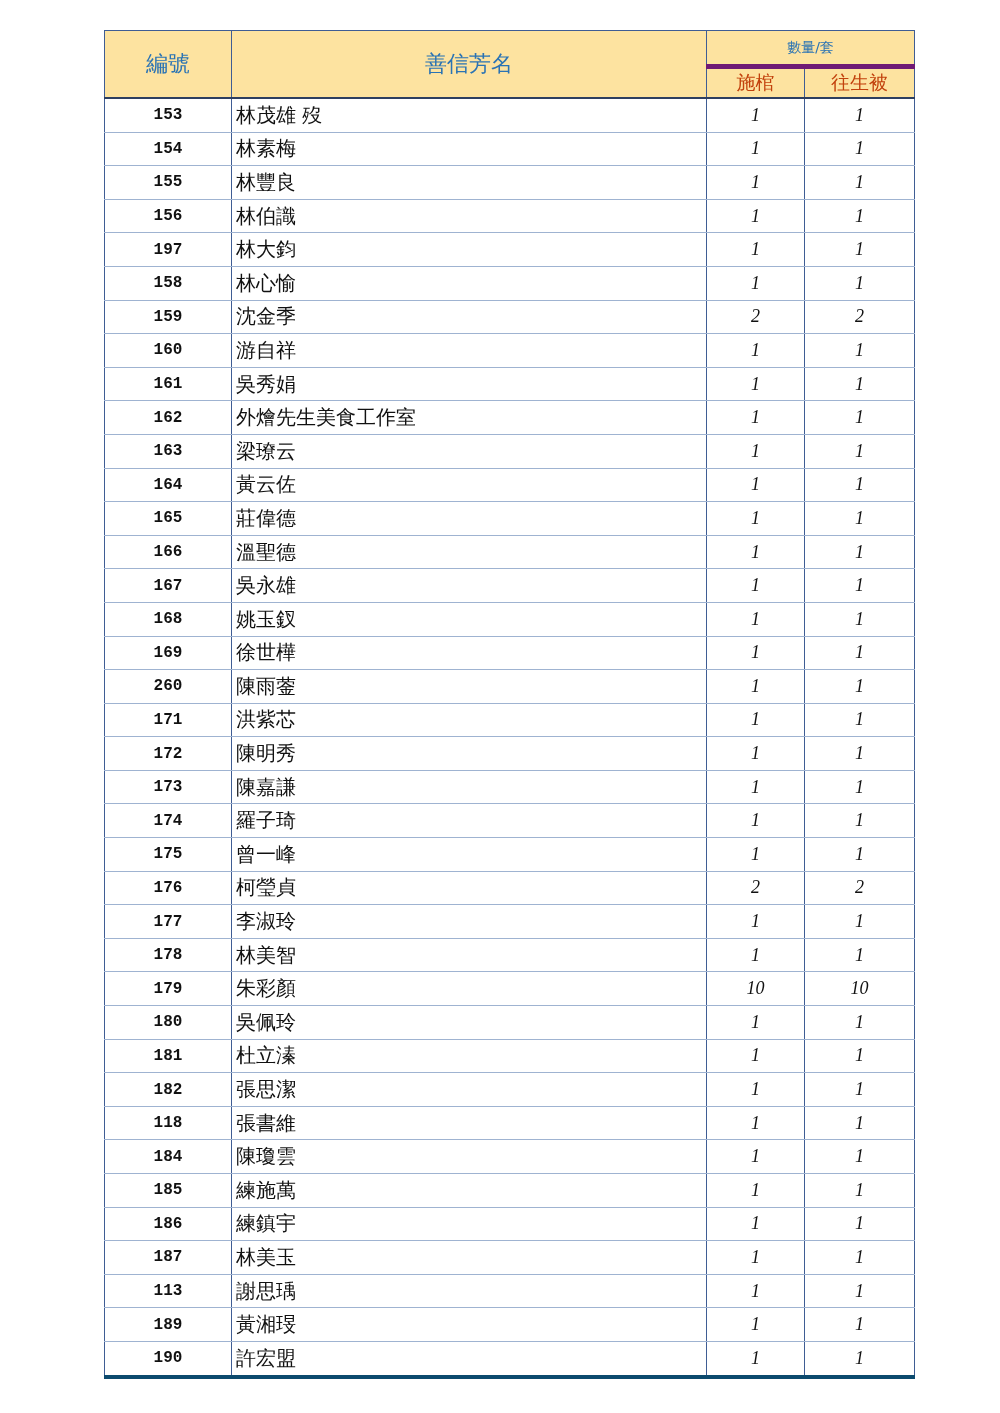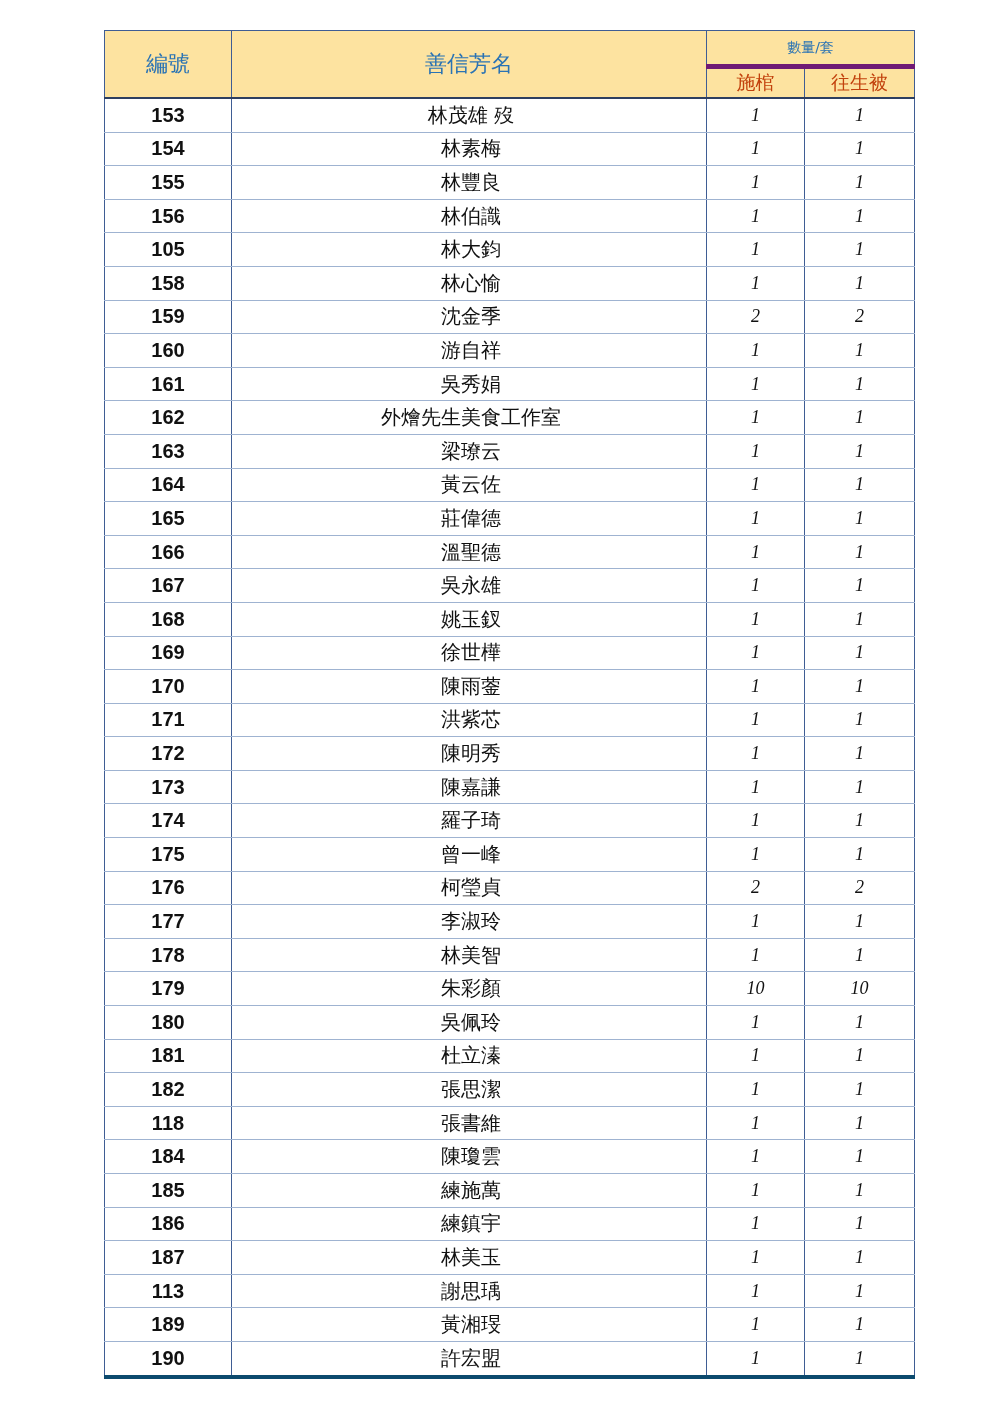--- a/index.html
+++ b/index.html
@@ -18,22 +18,22 @@
   }
   th.h-main { height: 63px; font-size: 22px; }
   th.h-group { height: 33px; font-size: 14px; font-weight: normal; border-bottom: 5px solid #701a75; }
   th.h-sub { height: 28px; font-size: 19px; color: #c2410c; }
   thead tr:last-child th, thead th.h-main { border-bottom: 2px solid #2d3f60; }
   td {
     height: 32.6px; padding: 0; border-left: 1px solid #3f5d94; border-right: 1px solid #3f5d94;
     border-bottom: 1px solid #9fb3d1;
     color: #111; white-space: nowrap; overflow: hidden;
   }
-  td.no { text-align: center; font-family: Liberation Sans, sans-serif; font-weight: bold; font-size: 20px; margin-left: 20px; }
-  td.name { text-align: center; padding-left: 4px; font-size: 20px; font-family: "DejaVu Sans", sans-serif; }
+  td.no { text-align: center; font-family: Liberation Mono, monospace; font-weight: bold; font-size: 16px; margin-left: 20px; }
+  td.name { text-align: left; padding-left: 4px; font-size: 20px; font-family: "DejaVu Sans", sans-serif; }
   td.qty { text-align: center; font-family: "Liberation Serif", serif; font-style: italic; font-size: 18px; }
   tbody tr:last-child td { border-bottom: 4px solid #0c4a6e; }
 </style>
 </head>
 <body>
 
 <table class="donors">
   <colgroup>
     <col class="c-no">
       <col class="c-name">
@@ -70,21 +70,21 @@
         <td class="qty">1</td>
         <td class="qty">1</td>
       </tr>
       <tr>
         <td class="no">156</td>
         <td class="name">林伯識</td>
         <td class="qty">1</td>
         <td class="qty">1</td>
       </tr>
       <tr>
-        <td class="no">105</td>
+        <td class="no">197</td>
         <td class="name">林大鈞</td>
         <td class="qty">1</td>
         <td class="qty">1</td>
       </tr>
       <tr>
         <td class="no">158</td>
         <td class="name">林心愉</td>
         <td class="qty">1</td>
         <td class="qty">1</td>
       </tr>
@@ -148,21 +148,21 @@
         <td class="qty">1</td>
         <td class="qty">1</td>
       </tr>
       <tr>
         <td class="no">169</td>
         <td class="name">徐世樺</td>
         <td class="qty">1</td>
         <td class="qty">1</td>
       </tr>
       <tr>
-        <td class="no">170</td>
+        <td class="no">260</td>
         <td class="name">陳雨蓥</td>
         <td class="qty">1</td>
         <td class="qty">1</td>
       </tr>
       <tr>
         <td class="no">171</td>
         <td class="name">洪紫芯</td>
         <td class="qty">1</td>
         <td class="qty">1</td>
       </tr>

